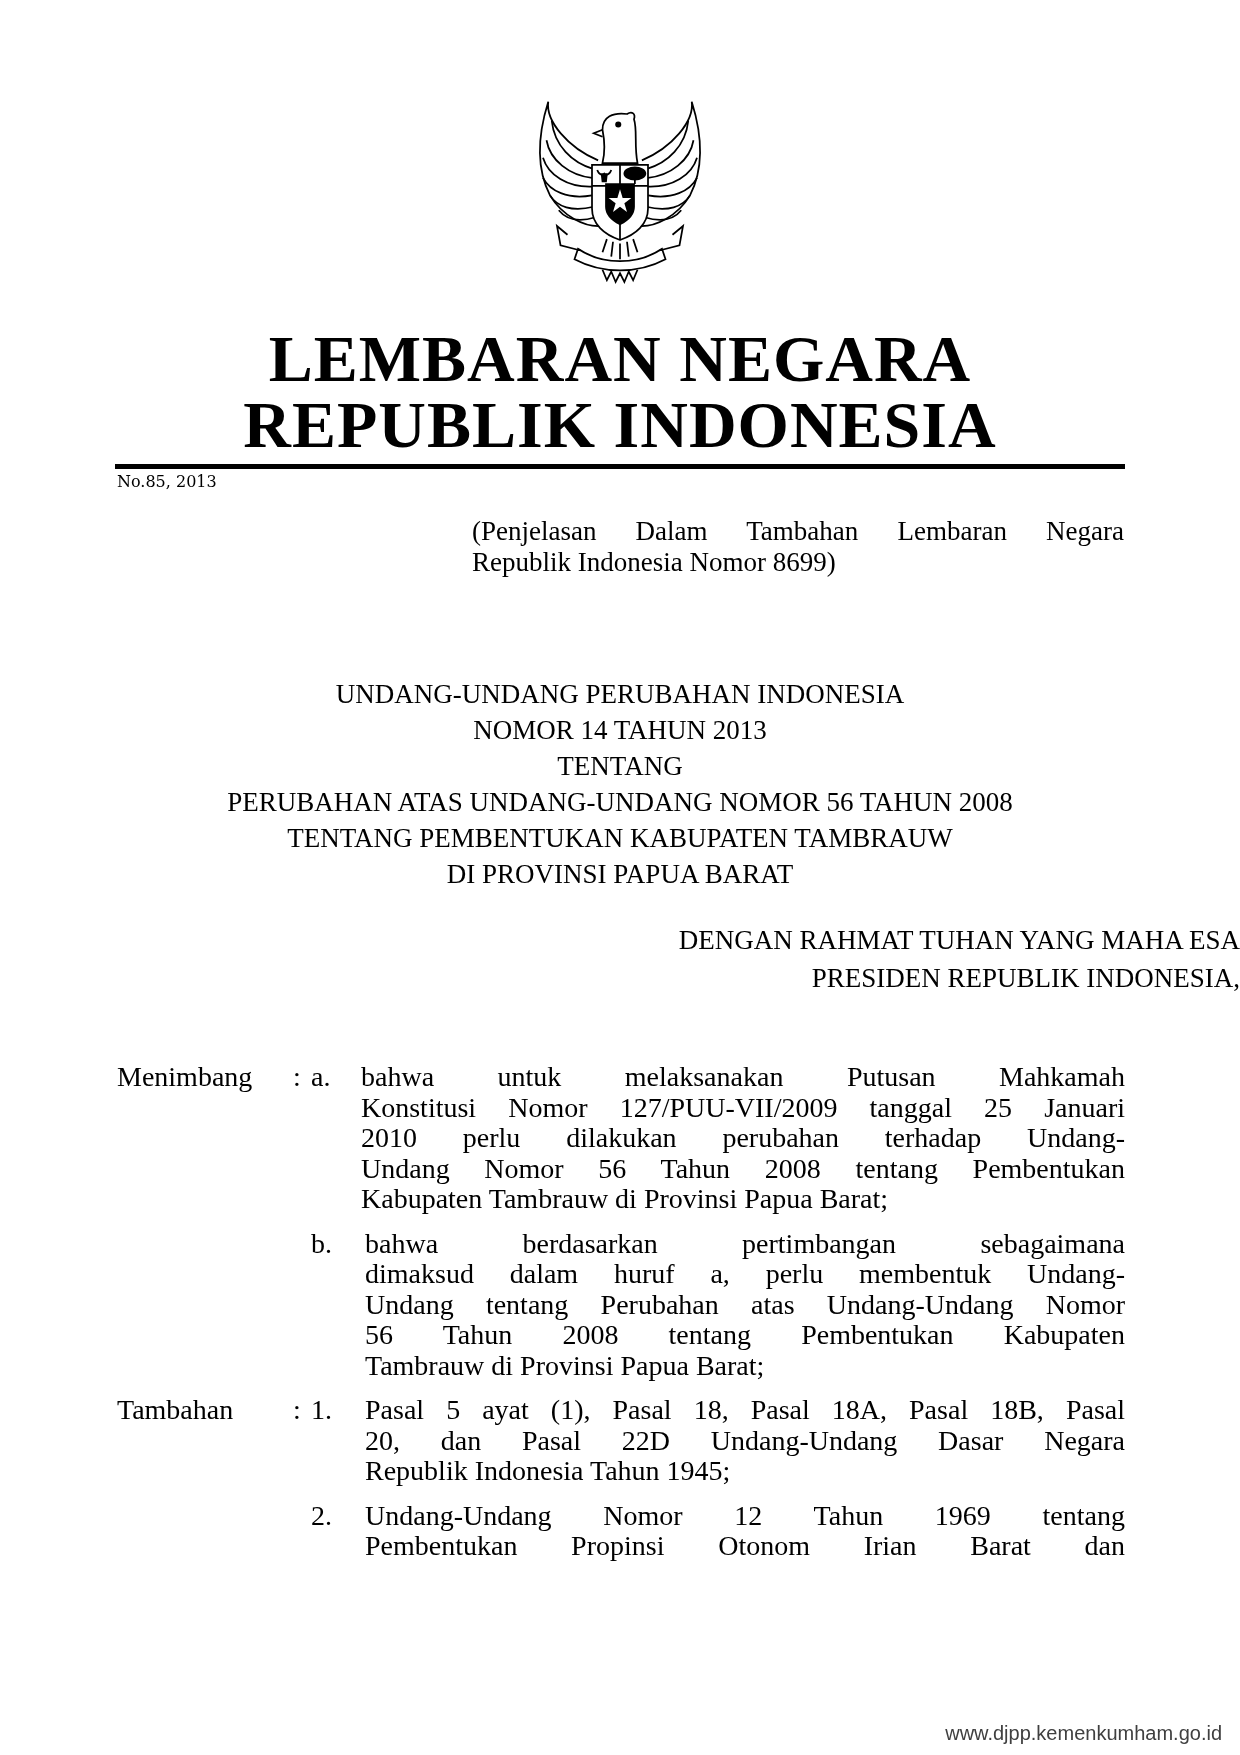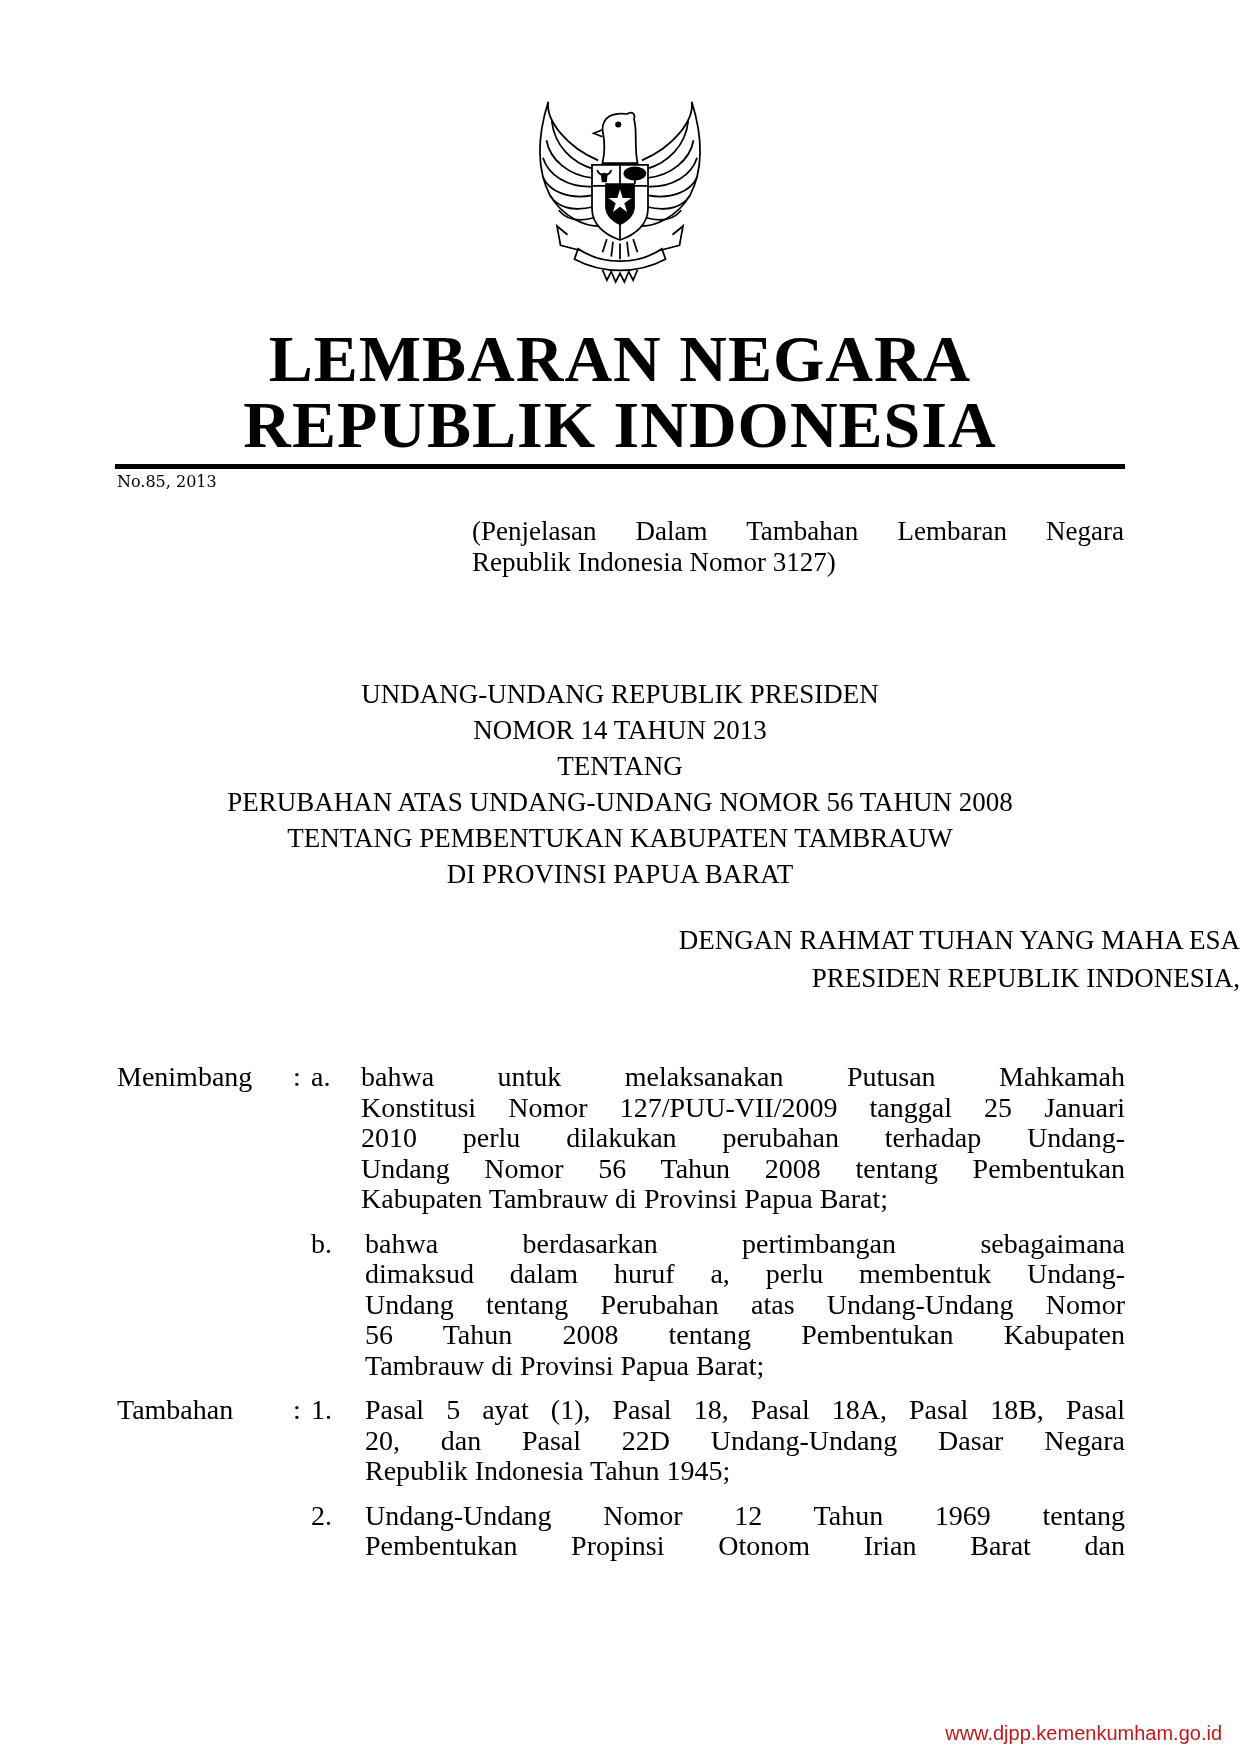--- a/index.html
+++ b/index.html
@@ -35,21 +35,21 @@
              font-family: "Liberation Serif", serif; font-size: 28px; line-height: 30.5px; }
   .clause { display: flex; margin-bottom: 14px; justify-content: space-between; }
   .clause .head { width: 176px; flex: none; white-space: pre; }
   .clause .colon { width: 14px; flex: none; }
   .clause .mark { width: 52px; flex: none; text-align: right; padding-right: 0; }
   .clause .text { flex: 1; margin-left: 28px; }
   .clause .text span { display: block; text-align: justify; text-align-last: justify; }
   .clause .text span.last { text-align-last: left; }
 
   .footer { position: absolute; right: 18px; top: 1722px; font-family: "Liberation Sans", sans-serif;
-            font-size: 20px; color: #b91c1c; }
+            font-size: 20px; color: #404040; }
 </style>
 </head>
 <body>
 
 <div class="emblem">
   <svg viewBox="0 0 240 220" width="210" height="210" xmlns="http://www.w3.org/2000/svg">
     <g fill="none" stroke="#000" stroke-width="2">
 
       <path d="M95 75 C60 60 35 30 38 8 C28 40 22 80 40 115 C55 140 80 150 95 150"></path>
       <path d="M90 85 C65 78 45 58 42 30"></path>
@@ -98,25 +98,25 @@
 
 <div class="masthead mh1">LEMBARAN NEGARA</div>
 <div class="masthead mh2">REPUBLIK INDONESIA</div>
 
 <div class="rule"></div>
 
 <div class="issue">No.85, 2013</div>
 
 <div class="explain">
   <span class="l1">(Penjelasan Dalam Tambahan Lembaran Negara</span>
-  <span class="l2">Republik Indonesia Nomor 3127)</span>
+  <span class="l2">Republik Indonesia Nomor 8699)</span>
 </div>
 
 <div class="title-block">
-  <div>UNDANG-UNDANG REPUBLIK PRESIDEN</div>
+  <div>UNDANG-UNDANG PERUBAHAN INDONESIA</div>
   <div>NOMOR 14 TAHUN 2013</div>
   <div>TENTANG</div>
   <div>PERUBAHAN ATAS UNDANG-UNDANG NOMOR 56 TAHUN 2008</div>
   <div>TENTANG PEMBENTUKAN KABUPATEN TAMBRAUW</div>
   <div>DI PROVINSI PAPUA BARAT</div>
 </div>
 
 <div class="preamble">
   <div>DENGAN RAHMAT TUHAN YANG MAHA ESA</div>
   <div style="margin-top:2px">PRESIDEN REPUBLIK INDONESIA,</div>

